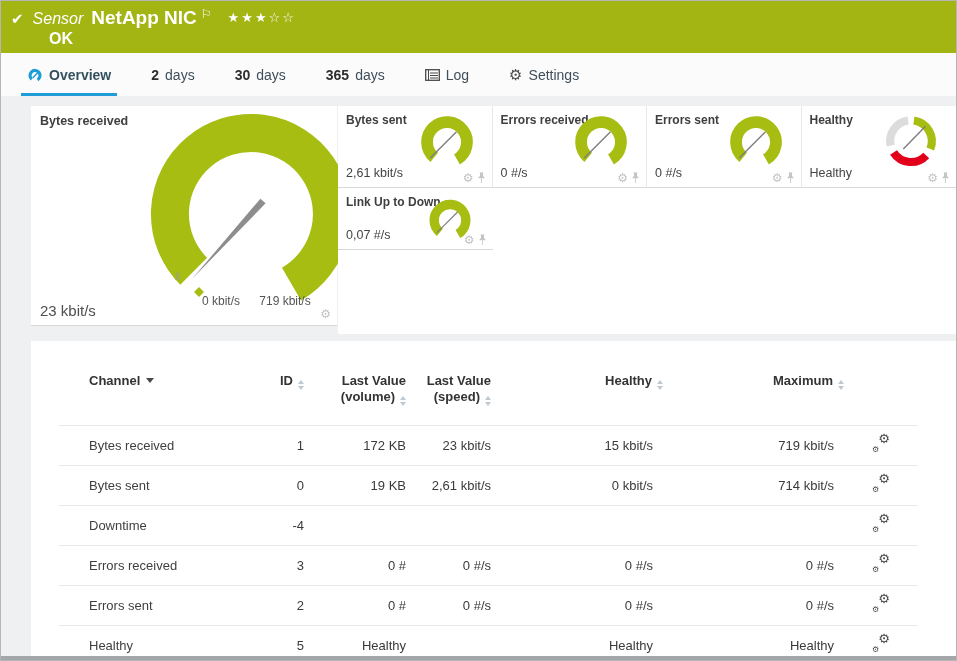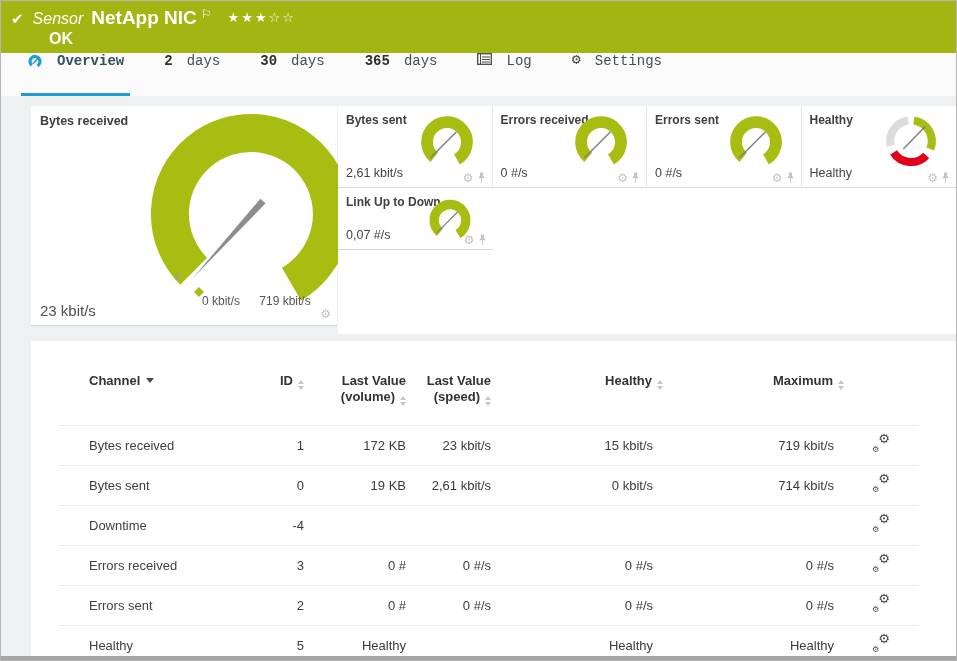--- a/index.html
+++ b/index.html
@@ -19,21 +19,21 @@
   #header .line1{position:absolute;left:10px;top:6px;display:flex;align-items:baseline;white-space:nowrap;}
   #header .check{font-size:15px;font-weight:bold;margin-right:9px;}
   #header .kind{font-style:italic;font-size:16px;margin-right:8px;}
   #header .title{font-weight:bold;font-size:19px;}
   #header .flag{font-size:12px;margin-left:4px;position:relative;top:-6px;}
   #header .stars{font-size:13px;letter-spacing:2px;margin-left:16px;position:relative;top:-2px;}
   #header .status{position:absolute;left:48px;top:29px;font-size:16px;font-weight:bold;}
 
   
   #tabbar{position:absolute;left:0;top:52px;width:100%;height:43px;background:#fbfbfb;display:flex;align-items:stretch;padding-left:26px;}
-  .tab{position:relative;display:flex;gap:14px;margin-right:40px;font-size:14px;color:#3f4f5a;cursor:pointer;white-space:nowrap;font-family:Liberation Mono, monospace;}
+  .tab{position:relative;display:flex;align-items:center;gap:6px;margin-right:40px;font-size:14px;color:#3f4f5a;cursor:pointer;white-space:nowrap;}
   .tab b{font-weight:bold;color:#2e2e2e;}
   .tab.active{font-weight:bold;color:#33505e;}
   .tab.active::after{content:"";position:absolute;left:-6px;right:-6px;bottom:0;height:3px;background:var(--blue);}
   .tab svg{flex:0 0 auto;}
   .tab .glyph{font-size:15px;color:#4a4a4a;line-height:1;}
 
   
   #gauge-left{position:absolute;left:30px;top:105px;width:306px;height:220px;background:#fff;border-bottom:1px solid #d6d6d6;}
   #gauge-left .g-title{position:absolute;left:9px;top:8px;font-size:12.5px;font-weight:600;color:var(--txt);}
   #gauge-left svg{position:absolute;left:100px;top:5px;}

